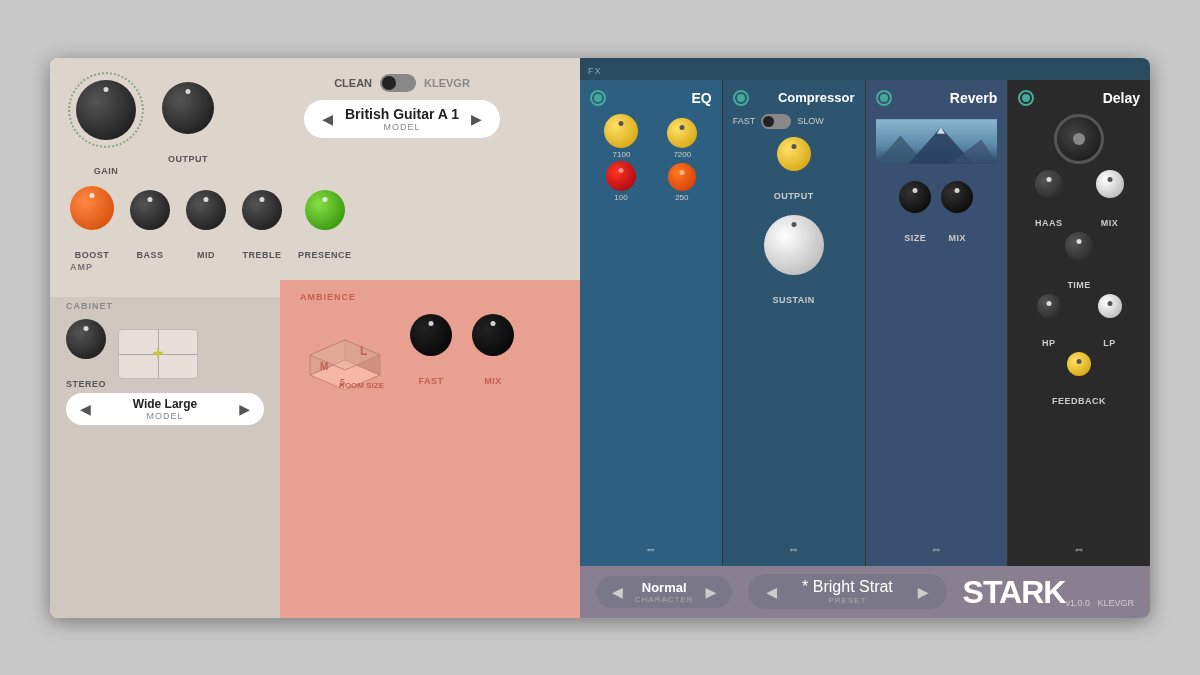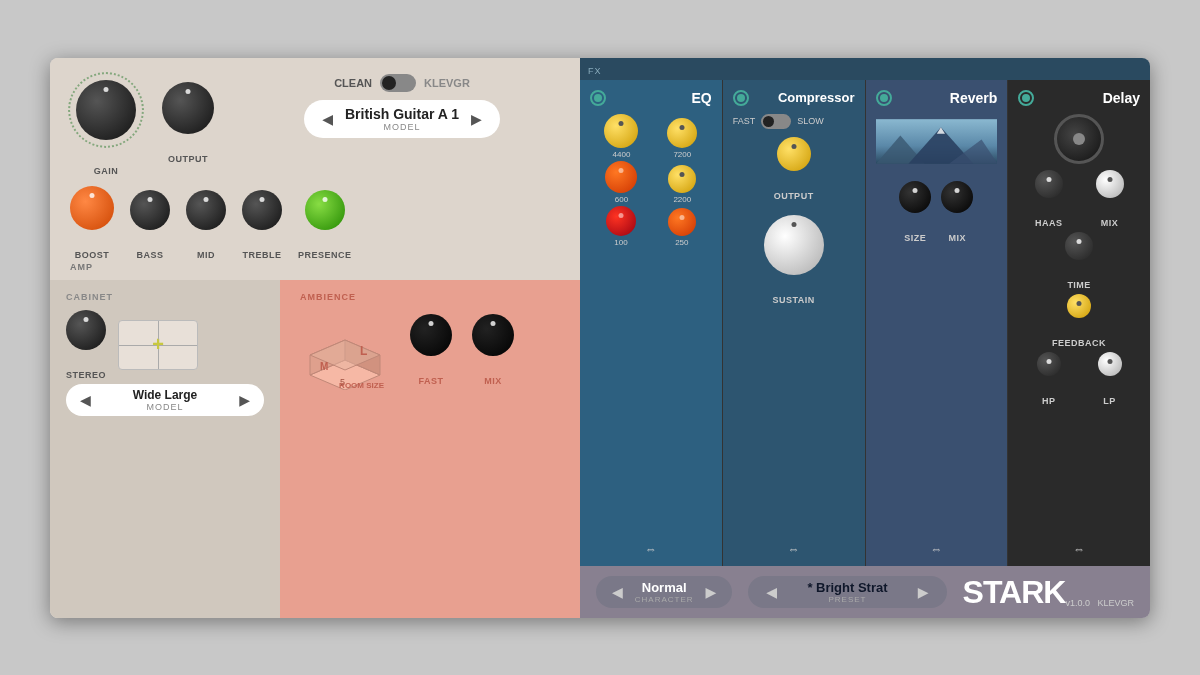--- a/index.html
+++ b/index.html
@@ -145,25 +145,26 @@
     }
     .section-label {
       font-size: 9px;
       font-weight: bold;
       color: #888;
       letter-spacing: 1px;
       margin-top: 4px;
     }
     .cabinet-section {
       background: #d0c8be;
-      padding: 8px 16px;
+      padding: 0 16px;
       width: 270px;
       flex-shrink: 0;
       display: flex;
       flex-direction: column;
+      margin-top: 17px;
     }
     .cabinet-inner {
       display: flex;
       align-items: center;
       gap: 12px;
       margin-top: 8px;
     }
     .crosshair-display {
       border: 1px solid #bbb;
       border-radius: 4px;
@@ -556,44 +557,30 @@
             <div class="fx-title">EQ</div>
           </div>
 
           <div style="display:flex;flex-direction:column;gap:2px;flex:1;">
 
             <div style="display:flex;justify-content:space-around;align-items:flex-end;">
               <div class="eq-knob-wrap">
                 <div class="knob yellow small" style="width:34px;height:34px;position:relative;">
                   <div class="knob-small-dot" style="background:#555;"></div>
                 </div>
-                <div class="eq-freq-label">4400</div>
+                <div class="eq-freq-label">7100</div>
               </div>
               <div class="eq-knob-wrap">
                 <div class="knob yellow small" style="width:30px;height:30px;position:relative;">
                   <div class="knob-small-dot" style="background:#555;"></div>
                 </div>
                 <div class="eq-freq-label">7200</div>
               </div>
             </div>
 
-            <div style="display:flex;justify-content:space-around;align-items:flex-end;">
-              <div class="eq-knob-wrap">
-                <div class="knob orange-eq small" style="width:32px;height:32px;position:relative;">
-                  <div class="knob-small-dot" style="background:#fff;opacity:0.5;"></div>
-                </div>
-                <div class="eq-freq-label">600</div>
-              </div>
-              <div class="eq-knob-wrap">
-                <div class="knob yellow small" style="width:28px;height:28px;position:relative;">
-                  <div class="knob-small-dot" style="background:#555;"></div>
-                </div>
-                <div class="eq-freq-label">2200</div>
-              </div>
-            </div>
 
             <div style="display:flex;justify-content:space-around;align-items:flex-end;">
               <div class="eq-knob-wrap">
                 <div class="knob red-eq small" style="width:30px;height:30px;position:relative;">
                   <div class="knob-small-dot" style="background:#fff;opacity:0.5;"></div>
                 </div>
                 <div class="eq-freq-label">100</div>
               </div>
               <div class="eq-knob-wrap">
                 <div class="knob orange-eq small" style="width:28px;height:28px;position:relative;">
@@ -715,62 +702,62 @@
 
           <div style="display:flex;justify-content:center;margin-top:4px;">
             <div class="knob-wrap">
               <div class="knob" style="width:28px;height:28px;position:relative;background:radial-gradient(circle at 35% 35%, #555, #222);">
                 <div class="knob-small-dot"></div>
               </div>
               <div class="knob-label" style="color:#ccc;">TIME</div>
             </div>
           </div>
 
+          <div style="display:flex;justify-content:space-around;margin-top:4px;">
+            <div class="knob-wrap">
+              <div class="knob" style="width:24px;height:24px;position:relative;background:radial-gradient(circle at 35% 35%, #555, #222);">
+                <div class="knob-small-dot"></div>
+              </div>
+              <div class="knob-label" style="color:#ccc;">HP</div>
+            </div>
+            <div class="knob-wrap">
+              <div class="knob white" style="width:24px;height:24px;position:relative;">
+                <div class="knob-small-dot" style="background:#555;"></div>
+              </div>
+              <div class="knob-label" style="color:#ccc;">LP</div>
+            </div>
+          </div>
+
           <div style="display:flex;justify-content:center;margin-top:4px;">
             <div class="knob-wrap">
               <div class="knob yellow" style="width:24px;height:24px;position:relative;">
                 <div class="knob-small-dot" style="background:#555;"></div>
               </div>
               <div class="knob-label" style="color:#ccc;">FEEDBACK</div>
-            </div>
-          </div>
-
-          <div style="display:flex;justify-content:space-around;margin-top:4px;">
-            <div class="knob-wrap">
-              <div class="knob" style="width:24px;height:24px;position:relative;background:radial-gradient(circle at 35% 35%, #555, #222);">
-                <div class="knob-small-dot"></div>
-              </div>
-              <div class="knob-label" style="color:#ccc;">HP</div>
-            </div>
-            <div class="knob-wrap">
-              <div class="knob white" style="width:24px;height:24px;position:relative;">
-                <div class="knob-small-dot" style="background:#555;"></div>
-              </div>
-              <div class="knob-label" style="color:#ccc;">LP</div>
             </div>
           </div>
           <div class="swap-icon">⇔</div>
         </div>
       </div>
 
       <div class="bottom-bar-full">
 
         <div class="character-selector">
           <button class="arrow-btn" style="color:#ccc;">◀</button>
           <div style="text-align:center;">
             <div style="font-size:13px;font-weight:bold;color:white;">Normal</div>
             <div style="font-size:8px;color:#aaa;letter-spacing:1px;">CHARACTER</div>
           </div>
           <button class="arrow-btn" style="color:#ccc;">▶</button>
         </div>
 
         <div class="preset-selector">
           <button class="arrow-btn" style="color:#ccc;">◀</button>
           <div style="text-align:center;flex:1;">
-            <div style="font-size:13px;font-weight:bold;color:#0f172a;">* Bright Strat</div>
+            <div style="font-size:16px;font-weight:normal;color:#ffffff;">* Bright Strat</div>
             <div style="font-size:8px;color:#aaa;letter-spacing:1px;">PRESET</div>
           </div>
           <button class="arrow-btn" style="color:#ccc;">▶</button>
         </div>
 
         <div class="stark-logo">
           <div class="stark-title">STARK</div>
           <div class="stark-version">
             <span>v1.0.0</span>
             &nbsp;

